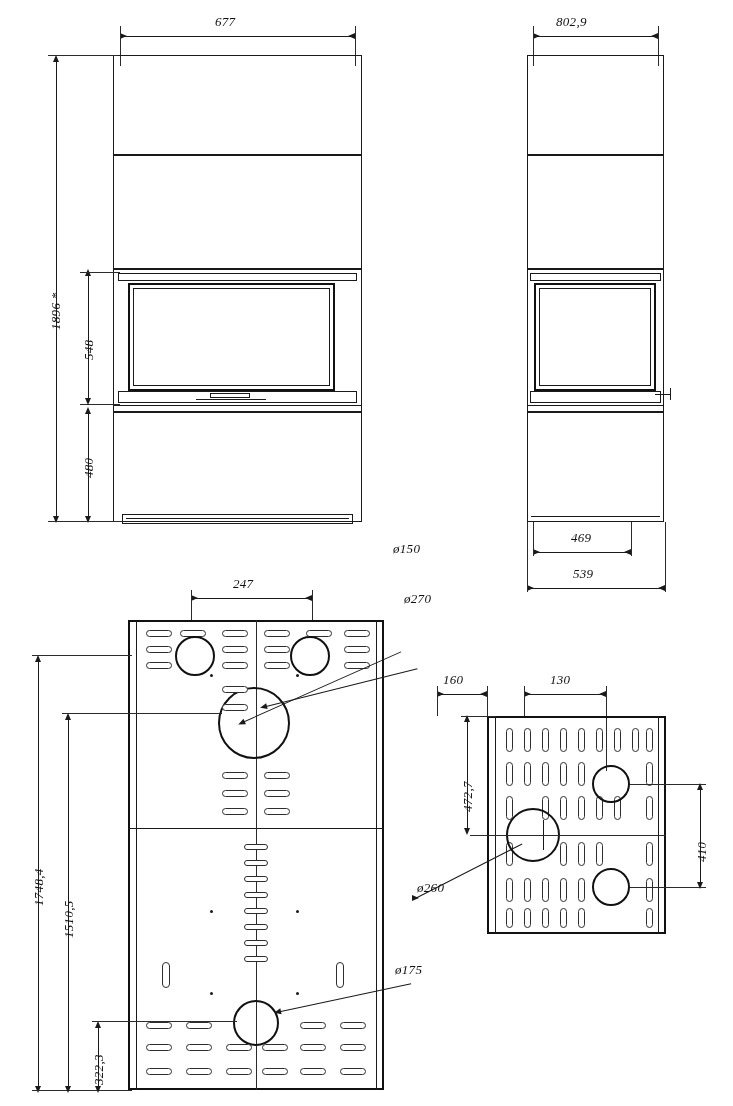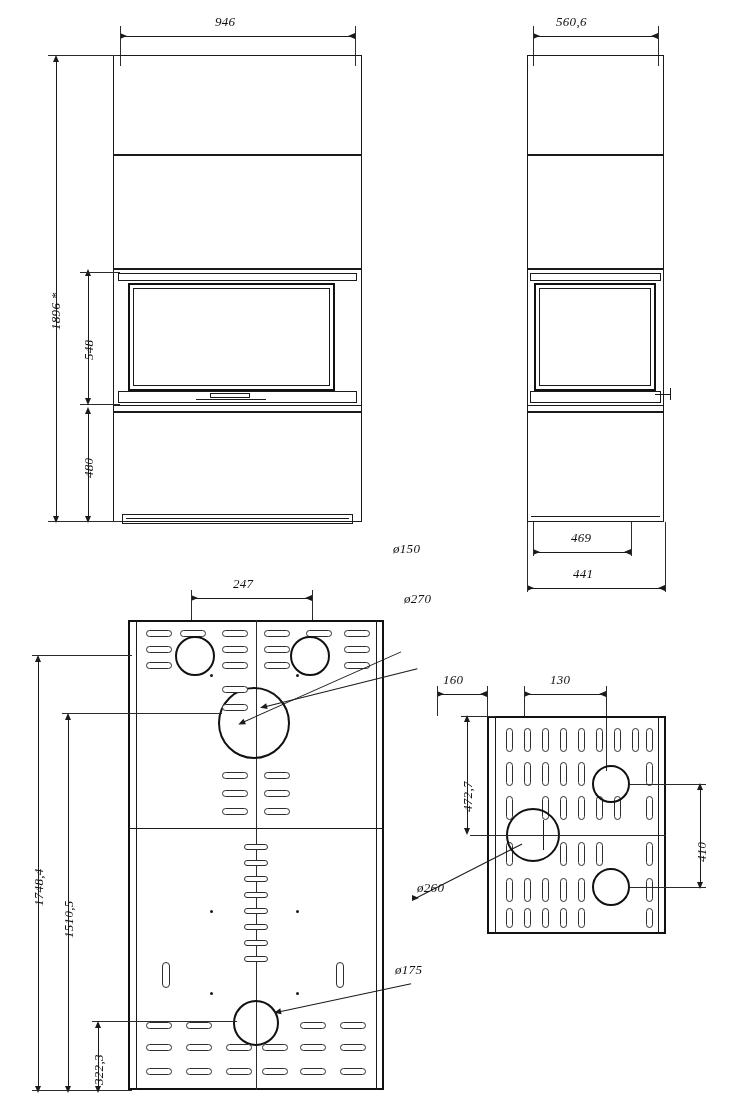--- a/index.html
+++ b/index.html
@@ -31,21 +31,21 @@
 
 <div class="sheet">
 
   <div>
 
     <div class="ln hl dim" style="left:120px;top:36px;width:235px;"></div>
     <div class="arrow ar-r" style="left:120px;top:33px;"></div>
     <div class="arrow ar-l" style="left:348px;top:33px;"></div>
     <div class="ln vl thin" style="left:120px;top:26px;height:40px;"></div>
     <div class="ln vl thin" style="left:355px;top:26px;height:40px;"></div>
-    <div class="txt" style="left:215px;top:14px;">946</div>
+    <div class="txt" style="left:215px;top:14px;">677</div>
 
     <div class="rect" style="left:113px;top:55px;width:249px;height:100px;"></div>
     <div class="rect" style="left:113px;top:155px;width:249px;height:114px;"></div>
     <div class="rect" style="left:113px;top:269px;width:249px;height:143px;"></div>
     <div class="rect" style="left:113px;top:412px;width:249px;height:110px;"></div>
 
     <div class="rect" style="left:118px;top:273px;width:239px;height:8px;"></div>
     <div class="rect2" style="left:128px;top:283px;width:207px;height:108px;"></div>
     <div class="rect" style="left:133px;top:288px;width:197px;height:98px;"></div>
     <div class="rect" style="left:118px;top:391px;width:239px;height:12px;"></div>
@@ -76,21 +76,21 @@
     <div class="ln hl thin" style="left:80px;top:521px;width:40px;"></div>
     <div class="txt v" style="left:81px;top:478px;">480</div>
   </div>
 
   <div>
     <div class="ln hl dim" style="left:533px;top:36px;width:125px;"></div>
     <div class="arrow ar-r" style="left:533px;top:33px;"></div>
     <div class="arrow ar-l" style="left:651px;top:33px;"></div>
     <div class="ln vl thin" style="left:533px;top:26px;height:40px;"></div>
     <div class="ln vl thin" style="left:658px;top:26px;height:40px;"></div>
-    <div class="txt" style="left:556px;top:14px;">560,6</div>
+    <div class="txt" style="left:556px;top:14px;">802,9</div>
 
     <div class="rect" style="left:527px;top:55px;width:137px;height:100px;"></div>
     <div class="rect" style="left:527px;top:155px;width:137px;height:114px;"></div>
     <div class="rect" style="left:527px;top:269px;width:137px;height:143px;"></div>
     <div class="rect" style="left:527px;top:412px;width:137px;height:110px;"></div>
 
     <div class="rect" style="left:530px;top:273px;width:131px;height:8px;"></div>
     <div class="rect2" style="left:534px;top:283px;width:122px;height:108px;"></div>
     <div class="rect" style="left:539px;top:288px;width:112px;height:98px;"></div>
     <div class="rect" style="left:530px;top:391px;width:131px;height:12px;"></div>
@@ -105,21 +105,21 @@
     <div class="arrow ar-l" style="left:624px;top:549px;"></div>
     <div class="ln vl thin" style="left:533px;top:522px;height:34px;"></div>
     <div class="ln vl thin" style="left:631px;top:522px;height:34px;"></div>
     <div class="txt" style="left:571px;top:530px;">469</div>
 
     <div class="ln hl dim" style="left:527px;top:588px;width:138px;"></div>
     <div class="arrow ar-r" style="left:527px;top:585px;"></div>
     <div class="arrow ar-l" style="left:658px;top:585px;"></div>
     <div class="ln vl thin" style="left:527px;top:522px;height:70px;"></div>
     <div class="ln vl thin" style="left:665px;top:522px;height:70px;"></div>
-    <div class="txt" style="left:573px;top:566px;">441</div>
+    <div class="txt" style="left:573px;top:566px;">539</div>
   </div>
 
   <div>
 
     <div class="ln hl dim" style="left:191px;top:598px;width:121px;"></div>
     <div class="arrow ar-r" style="left:191px;top:595px;"></div>
     <div class="arrow ar-l" style="left:305px;top:595px;"></div>
     <div class="ln vl thin" style="left:191px;top:590px;height:32px;"></div>
     <div class="ln vl thin" style="left:312px;top:590px;height:32px;"></div>
     <div class="txt" style="left:233px;top:576px;">247</div>

